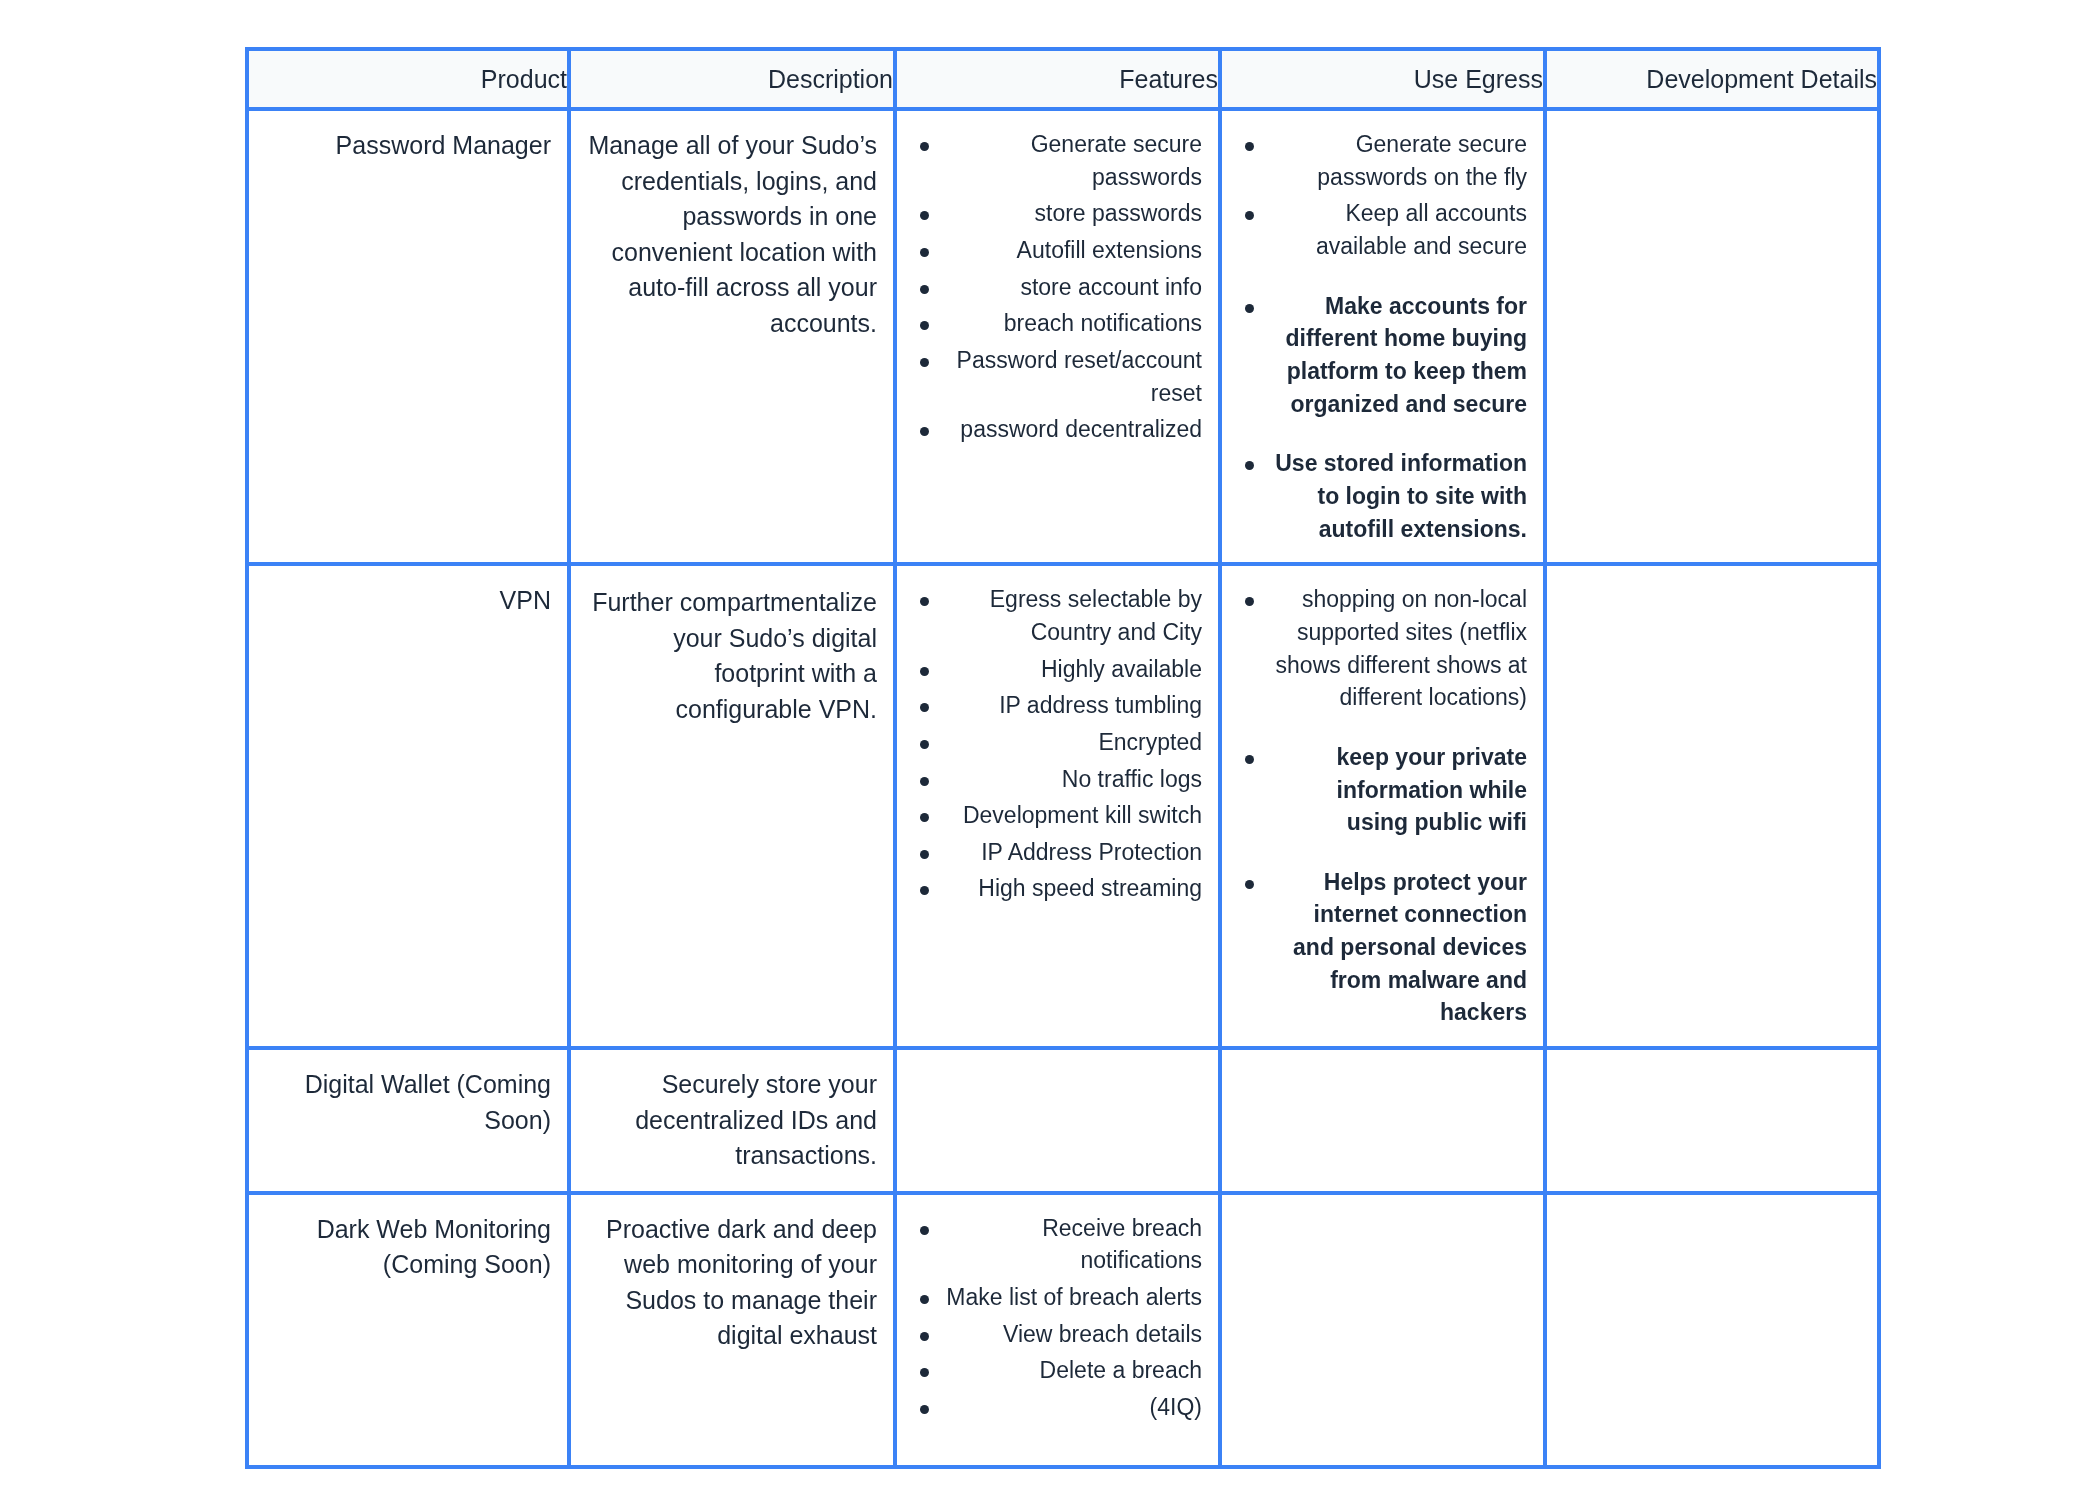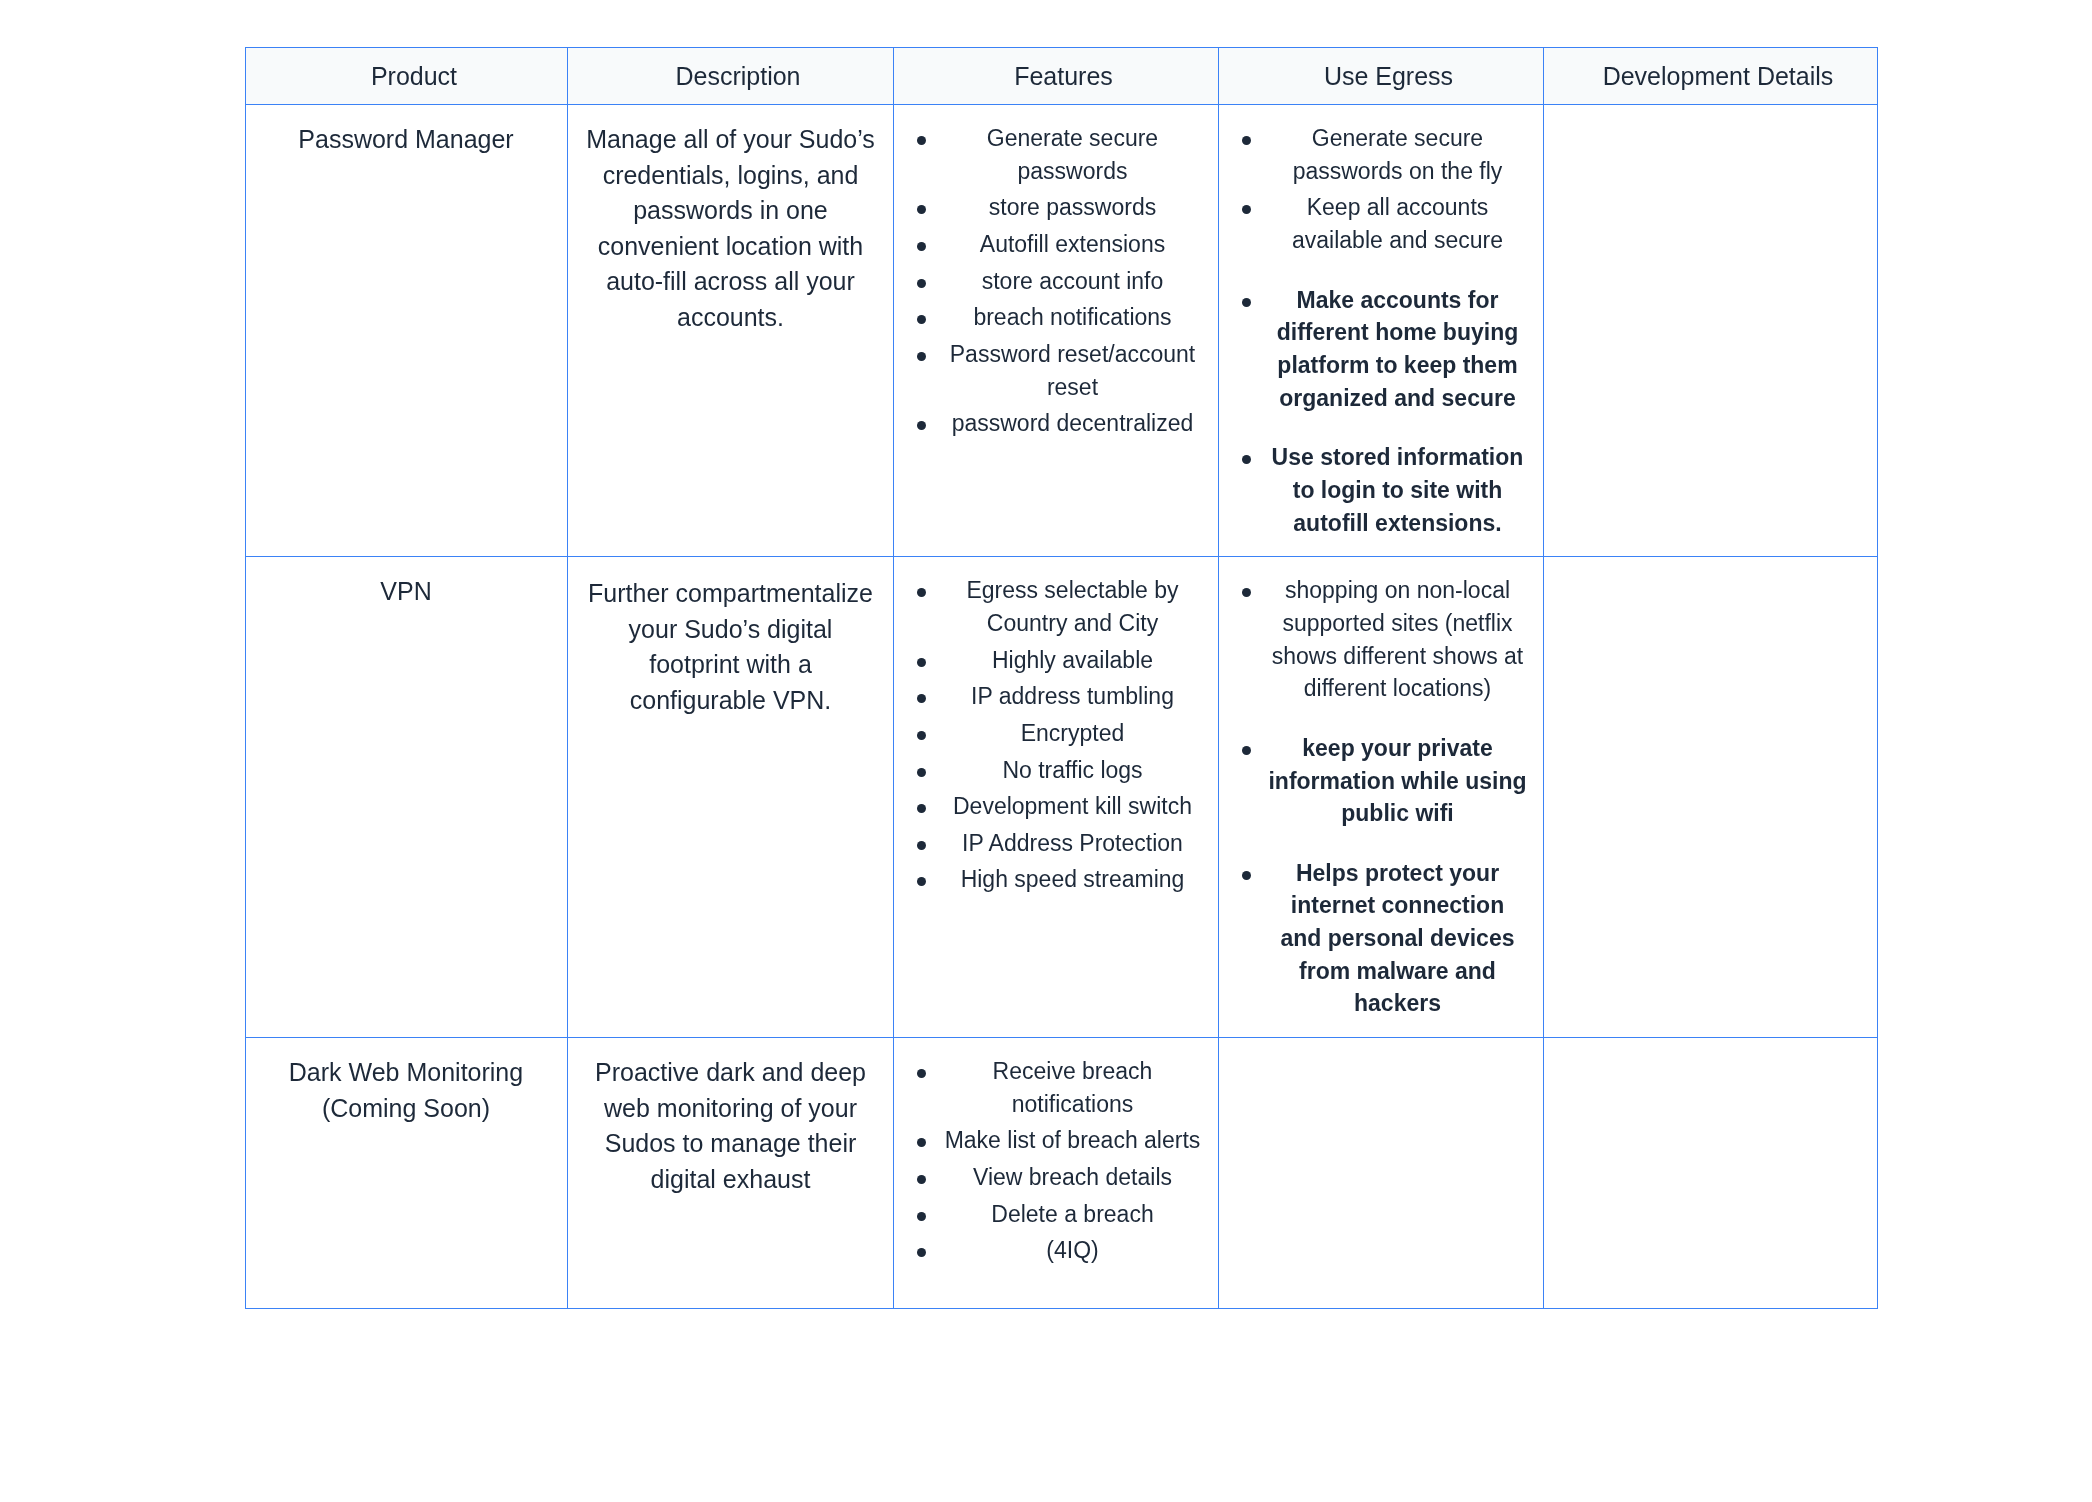--- a/index.html
+++ b/index.html
@@ -29,23 +29,23 @@
     table-layout: fixed;
   }
   .product-table col.c-product      { width: 322px; }
   .product-table col.c-description  { width: 326px; }
   .product-table col.c-features     { width: 325px; }
   .product-table col.c-usecases     { width: 325px; }
   .product-table col.c-devdetails   { width: 334px; }
 
   .product-table th,
   .product-table td {
-    border: 1px solid #3b82f6;
+    border: 4px solid #3b82f6;
     vertical-align: top;
-    text-align: center;
+    text-align: right;
     font-weight: normal;
   }
   .product-table thead th {
     background: #f8fafb;
     height: 56px;
     padding: 0 0 0 15px;
     font-size: 25px;
     line-height: 56px;
     color: #1d2939;
     white-space: nowrap;
@@ -181,20 +181,37 @@
               <li>shopping on non-local supported sites (netflix shows different shows at different locations)</li>
               <li class="bold">keep your private information while using public wifi</li>
               <li class="bold">Helps protect your internet connection and personal devices from malware and hackers</li>
             </ul>
         </td>
         <td class="cell-devdetails">
           <span class="cell-text"></span>
         </td>
       </tr>
 
+      <tr class="r3">
+        <td class="cell-product">
+          <span class="cell-text">Digital Wallet (Coming Soon)</span>
+        </td>
+        <td class="cell-description">
+          <span class="cell-text">Securely store your decentralized IDs and transactions.</span>
+        </td>
+        <td class="cell-features">
+          <ul class="bullets"></ul>
+        </td>
+        <td class="cell-usecases">
+          <ul class="bullets"></ul>
+        </td>
+        <td class="cell-devdetails">
+          <span class="cell-text"></span>
+        </td>
+      </tr>
 
       <tr class="r4">
         <td class="cell-product">
           <span class="cell-text">Dark Web Monitoring (Coming Soon)</span>
         </td>
         <td class="cell-description">
           <span class="cell-text">Proactive dark and deep web  monitoring of your Sudos to manage  their digital exhaust</span>
         </td>
         <td class="cell-features">
           <ul class="bullets">

